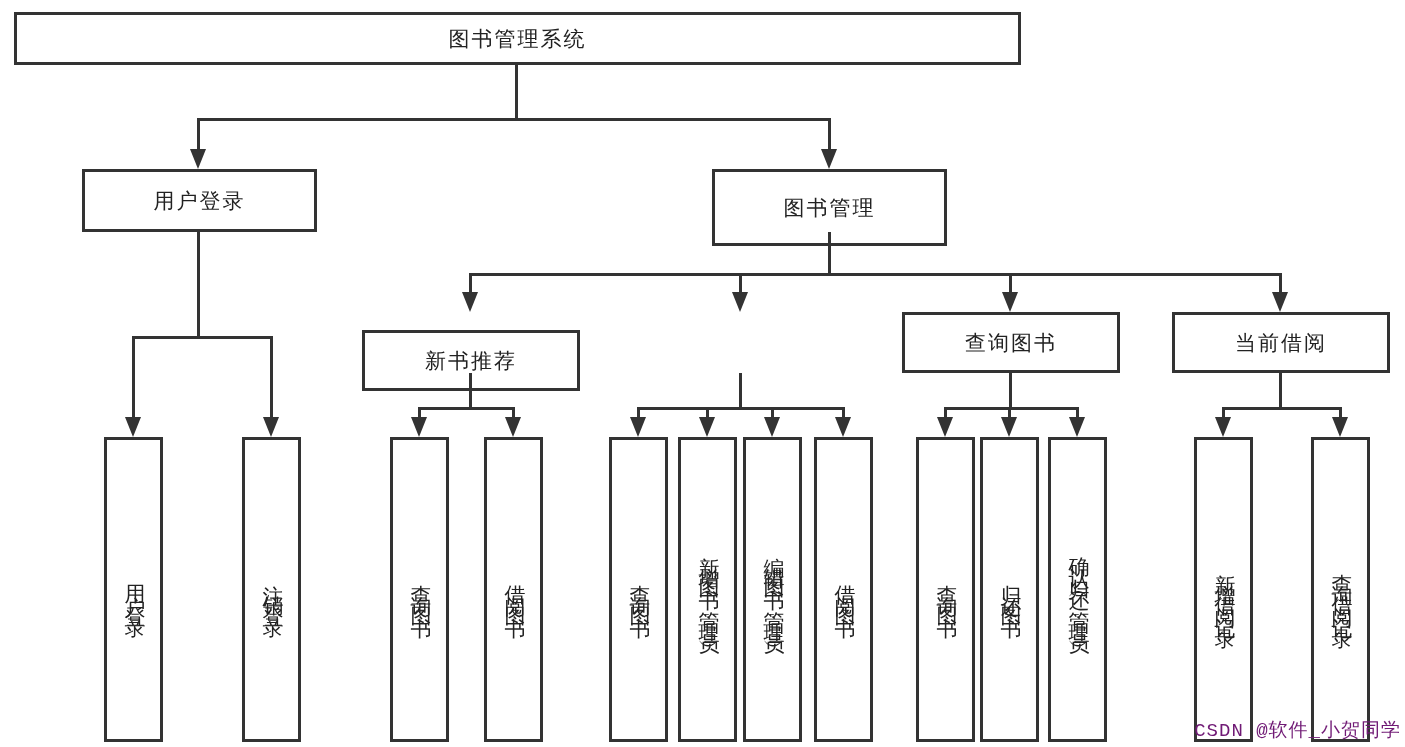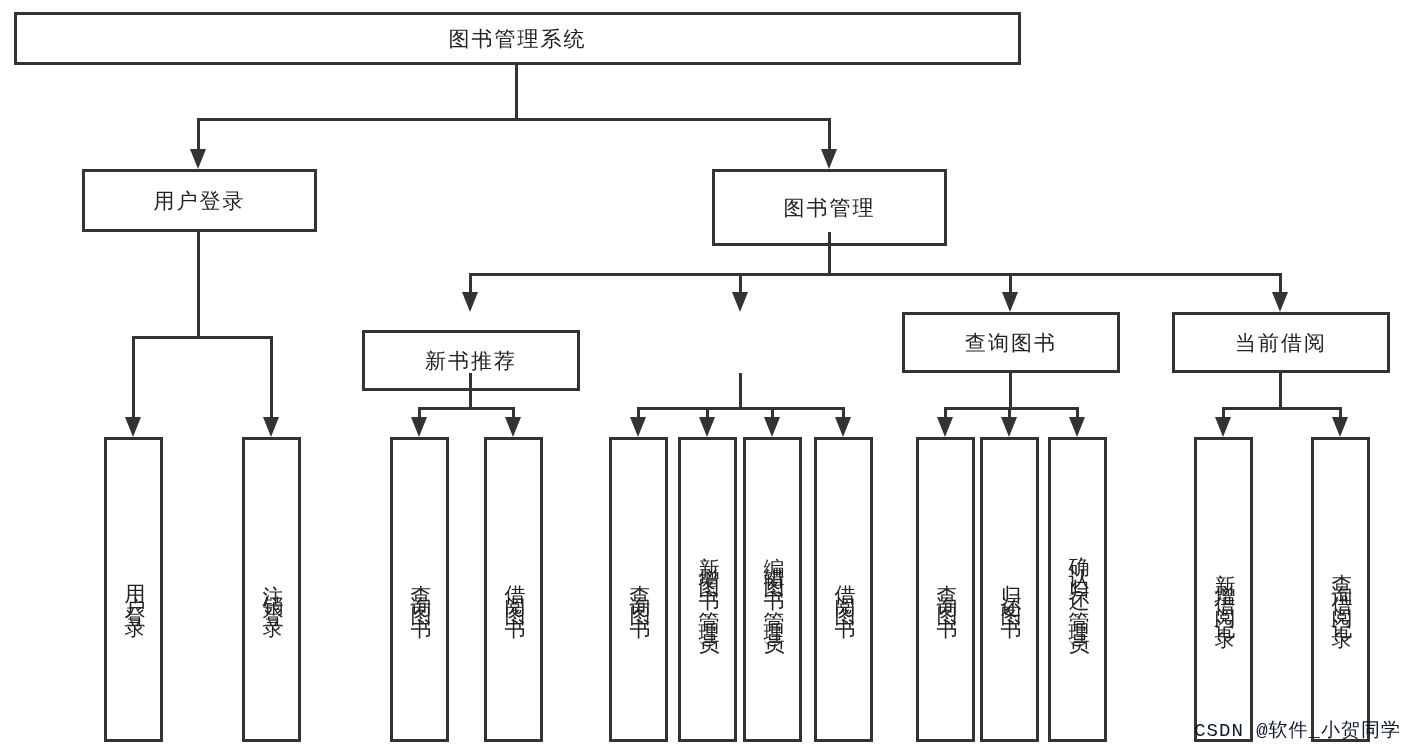--- a/index.html
+++ b/index.html
@@ -39,21 +39,21 @@
     width:0;height:0;
     border-left:8px solid transparent;
     border-right:8px solid transparent;
     border-top:20px solid #333333;
   }
   .watermark{
     position:absolute;
     right:4px;bottom:4px;
     font-size:19px;
     letter-spacing:1px;
-    color:#0f172a;
+    color:#701a75;
     z-index:10;
     white-space:nowrap;
   }
 </style>
 </head>
 <body>
 
 <div class="canvas">
 
   <div class="box" style="left:14px;top:12px;width:1007px;height:53px;">

